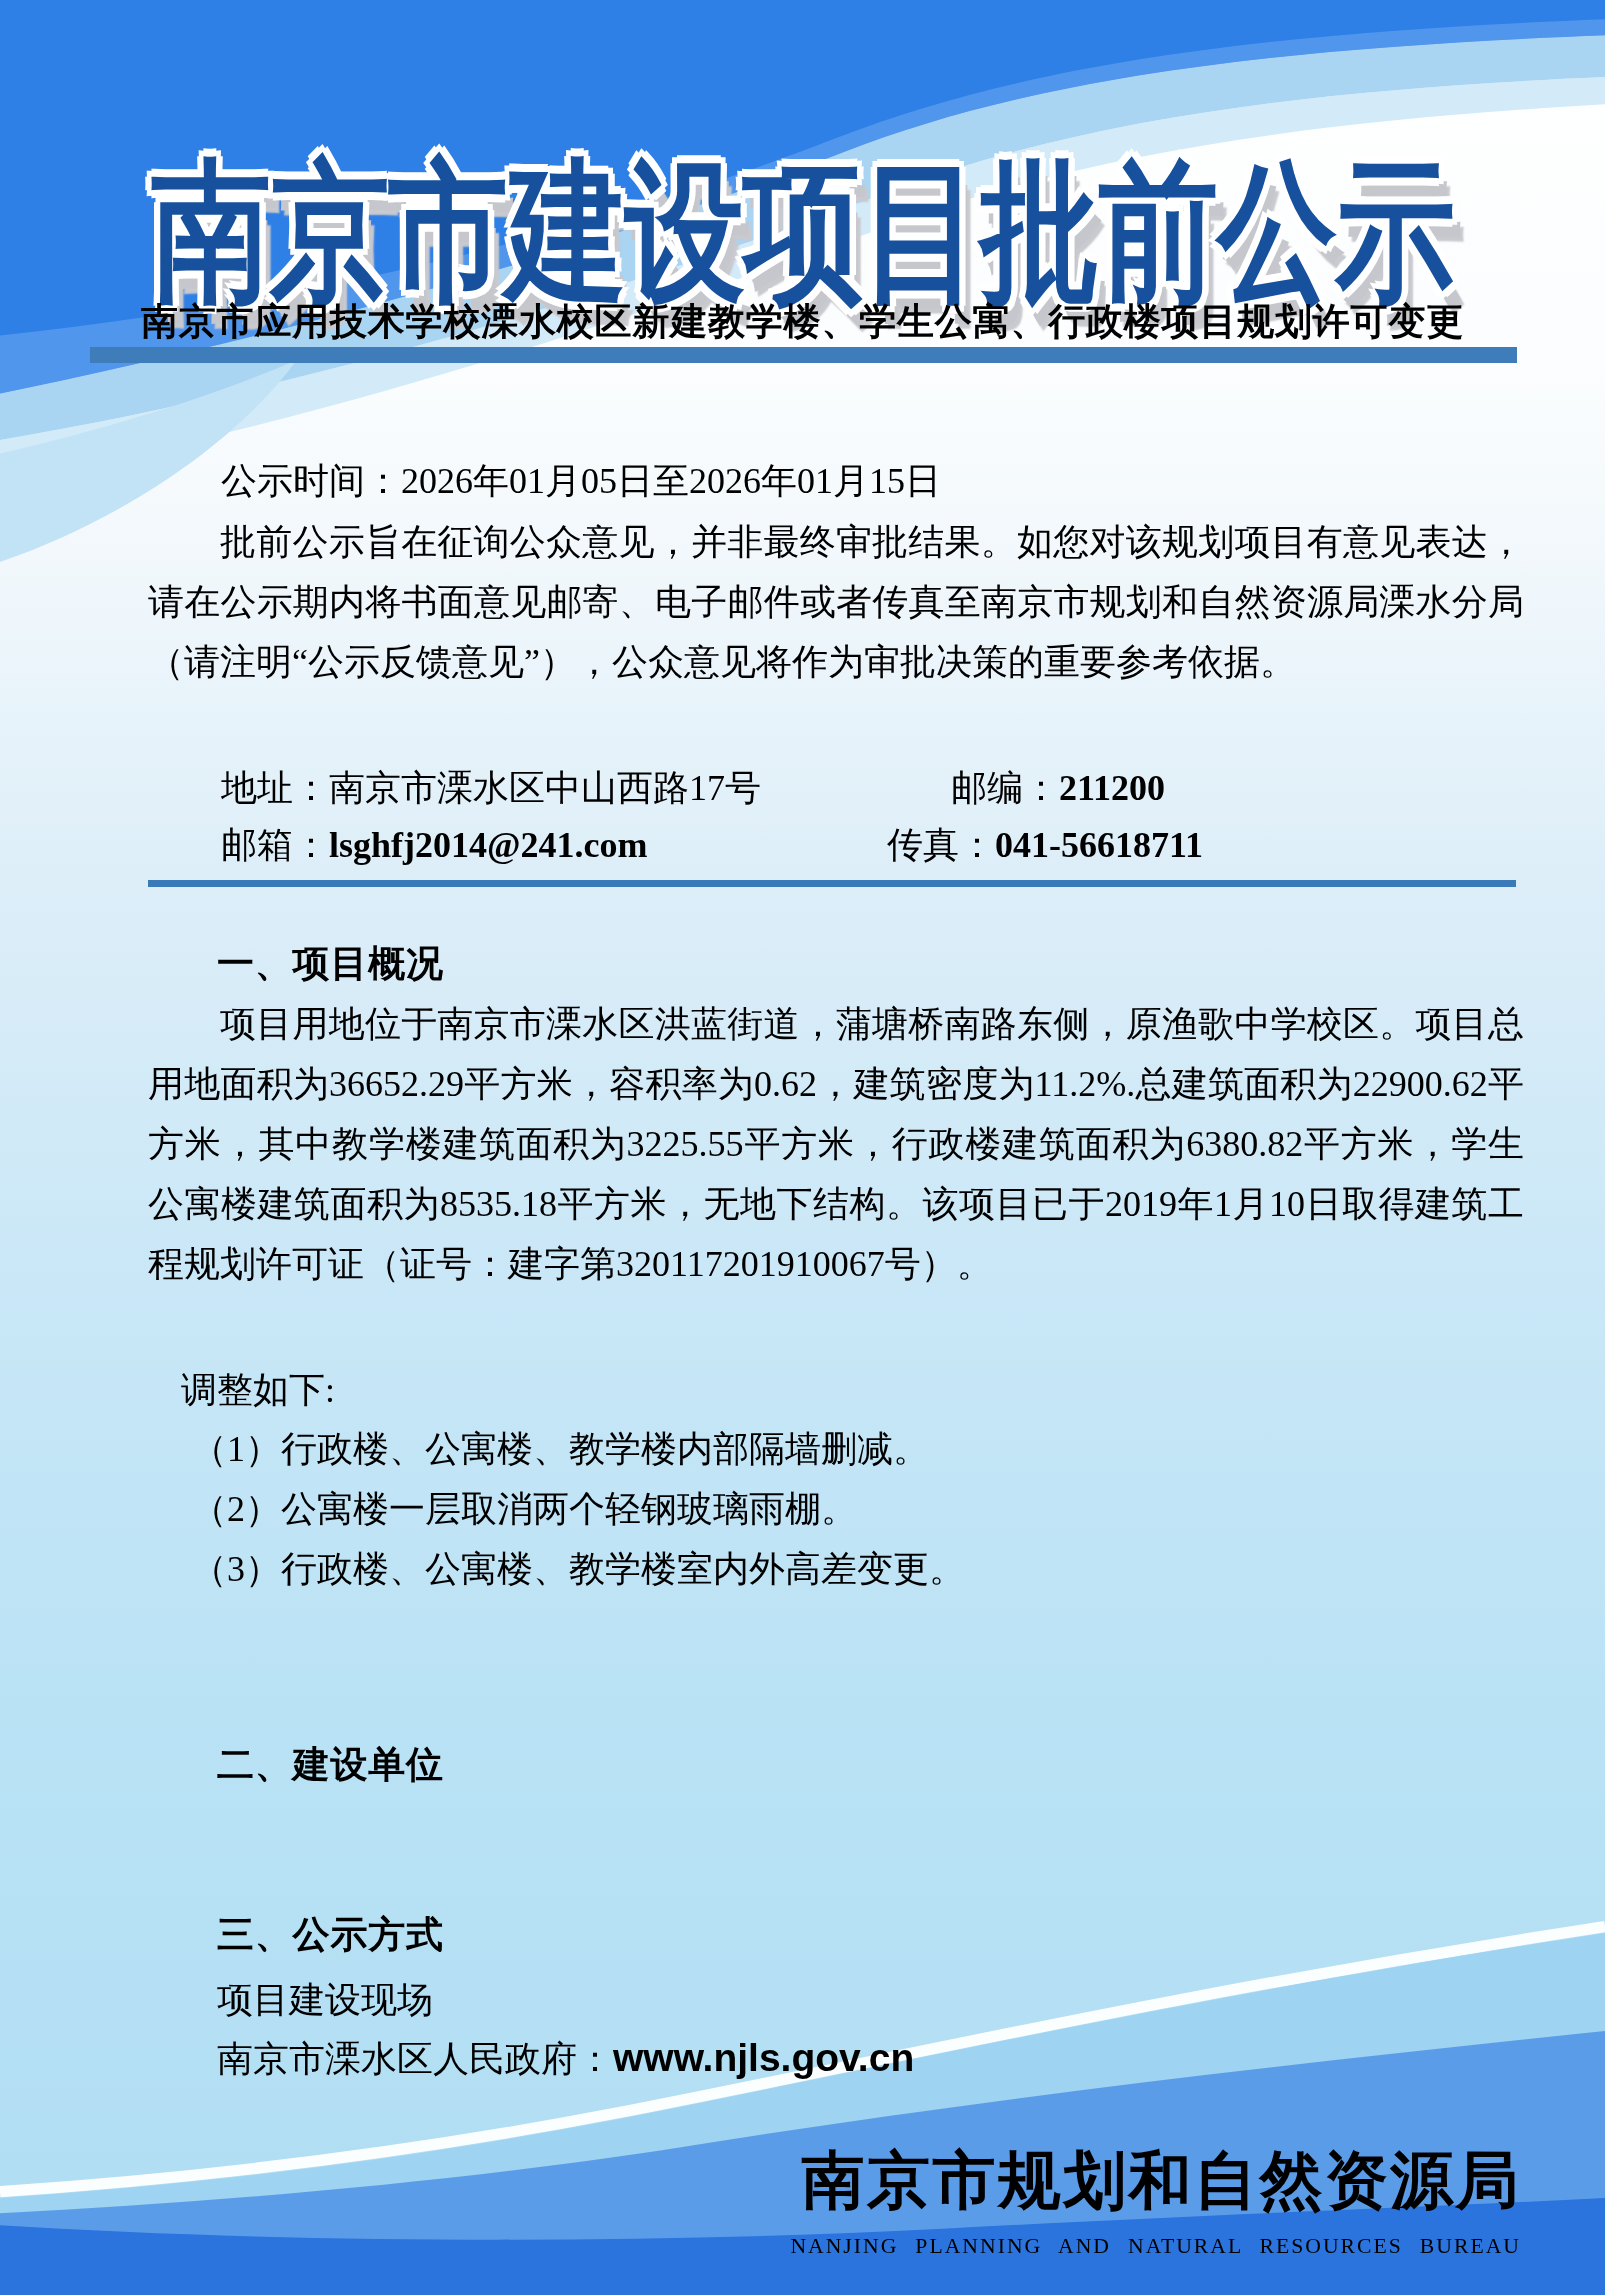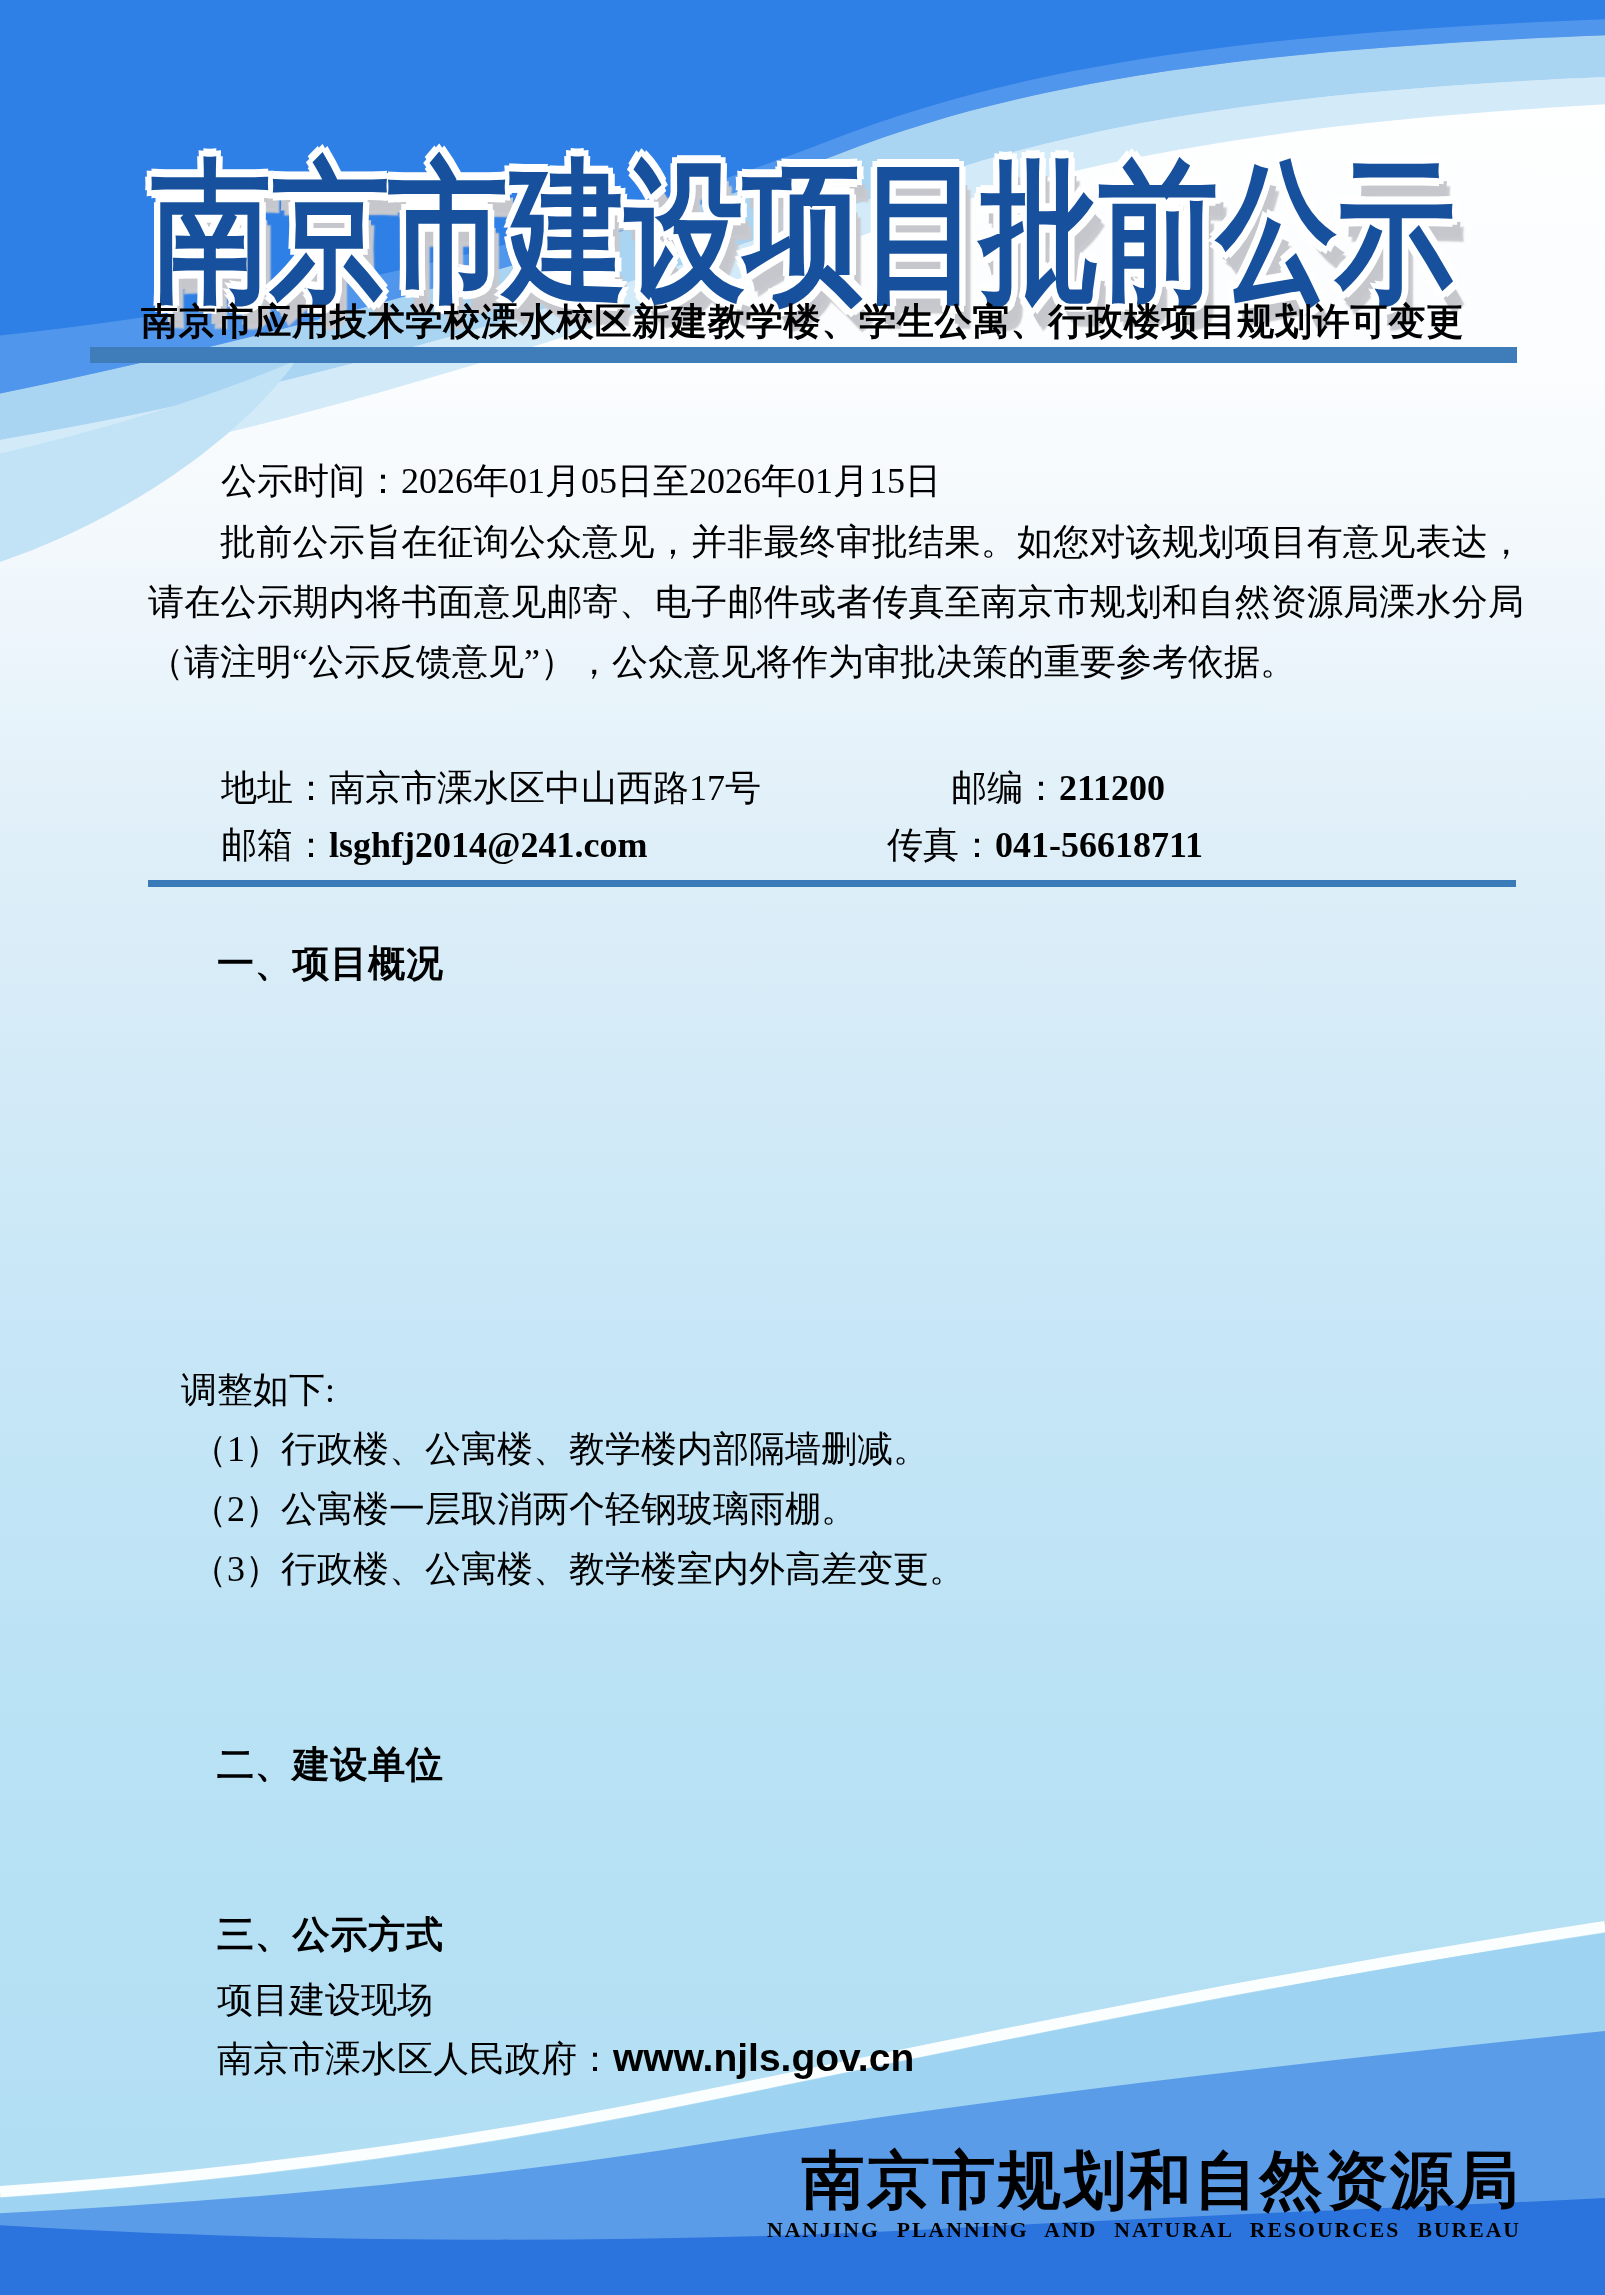--- a/index.html
+++ b/index.html
@@ -80,22 +80,22 @@
   .footer-text{
     position:absolute;top:2145px;right:84px;z-index:3;
     text-align:right;color:#000;
   }
   .footer-cn{
     font-family:"Liberation Serif","DejaVu Serif",serif;
     font-weight:bold;font-size:63px;line-height:72px;letter-spacing:2.4px;
   }
   .footer-en{
     font-family:"Liberation Serif","DejaVu Serif",serif;
-    font-weight:bold;font-size:21.7px;line-height:26px;
-    letter-spacing:2px;word-spacing:9.6px;margin-top:0;
+    font-weight:normal;font-size:21.7px;line-height:26px;
+    letter-spacing:2px;word-spacing:9.6px;margin-top:16px;
   }
 </style>
 </head>
 <body>
 
 <div class="page">
 
   <svg class="art header-art" viewBox="0 0 2000 700" preserveAspectRatio="none" aria-hidden="true">
     <path d="M0,548 C435,475 850,335 1118,235 C1350,150 1620,112 2000,96 L2000,130 C1640,150 1370,190 1140,270 C865,368 440,520 0,600 Z" fill="#d3eaf9"></path>
     <path d="M0,490 C430,402 780,295 1050,190 C1280,100 1570,60 2000,44 L2000,96 C1620,112 1350,150 1118,235 C850,335 435,475 0,548 Z" fill="#a9d4f2"></path>
@@ -120,20 +120,21 @@
   <p class="abs body-text intro">批前公示旨在征询公众意见，并非最终审批结果。如您对该规划项目有意见表达，请在公示期内将书面意见邮寄、电子邮件或者传真至南京市规划和自然资源局溧水分局（请注明“公示反馈意见”），公众意见将作为审批决策的重要参考依据。</p>
 
   <div class="abs body-text addr"><span>地址：</span><span>南京市溧水区中山西路17号</span></div>
   <div class="abs body-text postcode"><span>邮编：</span><span class="val">211200</span></div>
   <div class="abs body-text email"><span>邮箱：</span><span class="val">lsghfj2014@241.com</span></div>
   <div class="abs body-text fax"><span>传真：</span><span class="val">041-56618711</span></div>
 
   <div class="abs divider"></div>
 
   <div class="abs sec-heading sec1-heading">一、项目概况</div>
+  <p class="abs body-text sec1-body">项目用地位于南京市溧水区洪蓝街道，蒲塘桥南路东侧，原渔歌中学校区。项目总用地面积为36652.29平方米，容积率为0.62，建筑密度为11.2%.总建筑面积为22900.62平方米，其中教学楼建筑面积为3225.55平方米，行政楼建筑面积为6380.82平方米，学生公寓楼建筑面积为8535.18平方米，无地下结构。该项目已于2019年1月10日取得建筑工程规划许可证（证号：建字第320117201910067号）。</p>
   <div class="abs body-text adjust-label">调整如下:</div>
   <div class="abs body-text adjust-list">
     <div>（1）行政楼、公寓楼、教学楼内部隔墙删减。</div>
     <div>（2）公寓楼一层取消两个轻钢玻璃雨棚。</div>
     <div>（3）行政楼、公寓楼、教学楼室内外高差变更。</div>
   </div>
 
   <div class="abs sec-heading sec2-heading">二、建设单位</div>
 
   <div class="abs sec-heading sec3-heading">三、公示方式</div>

